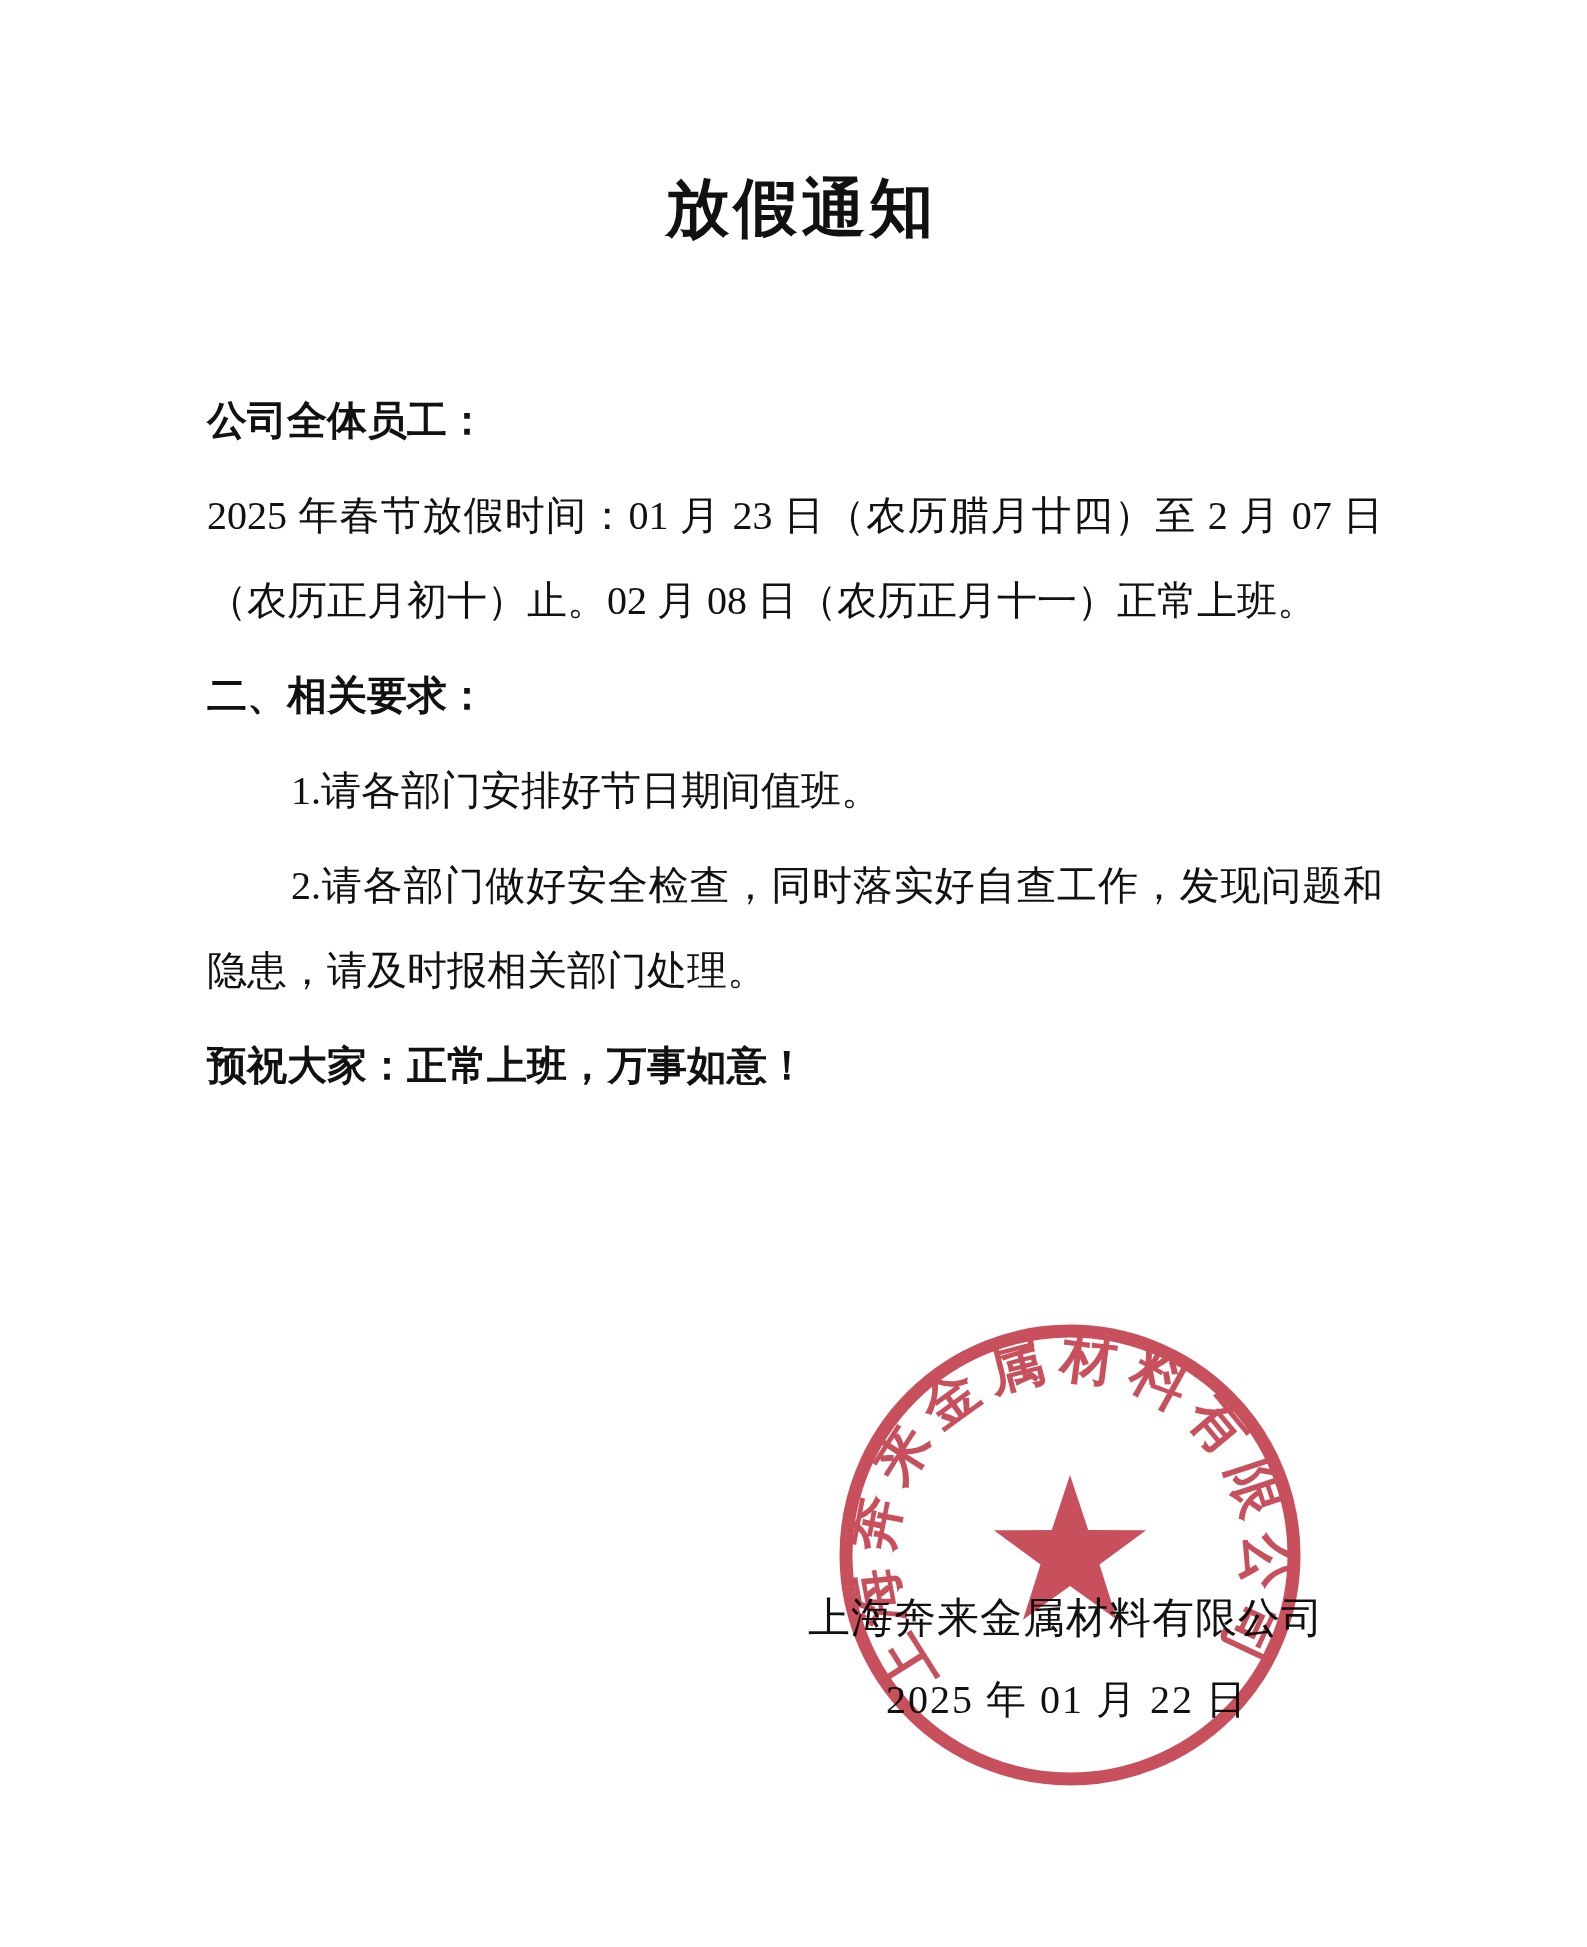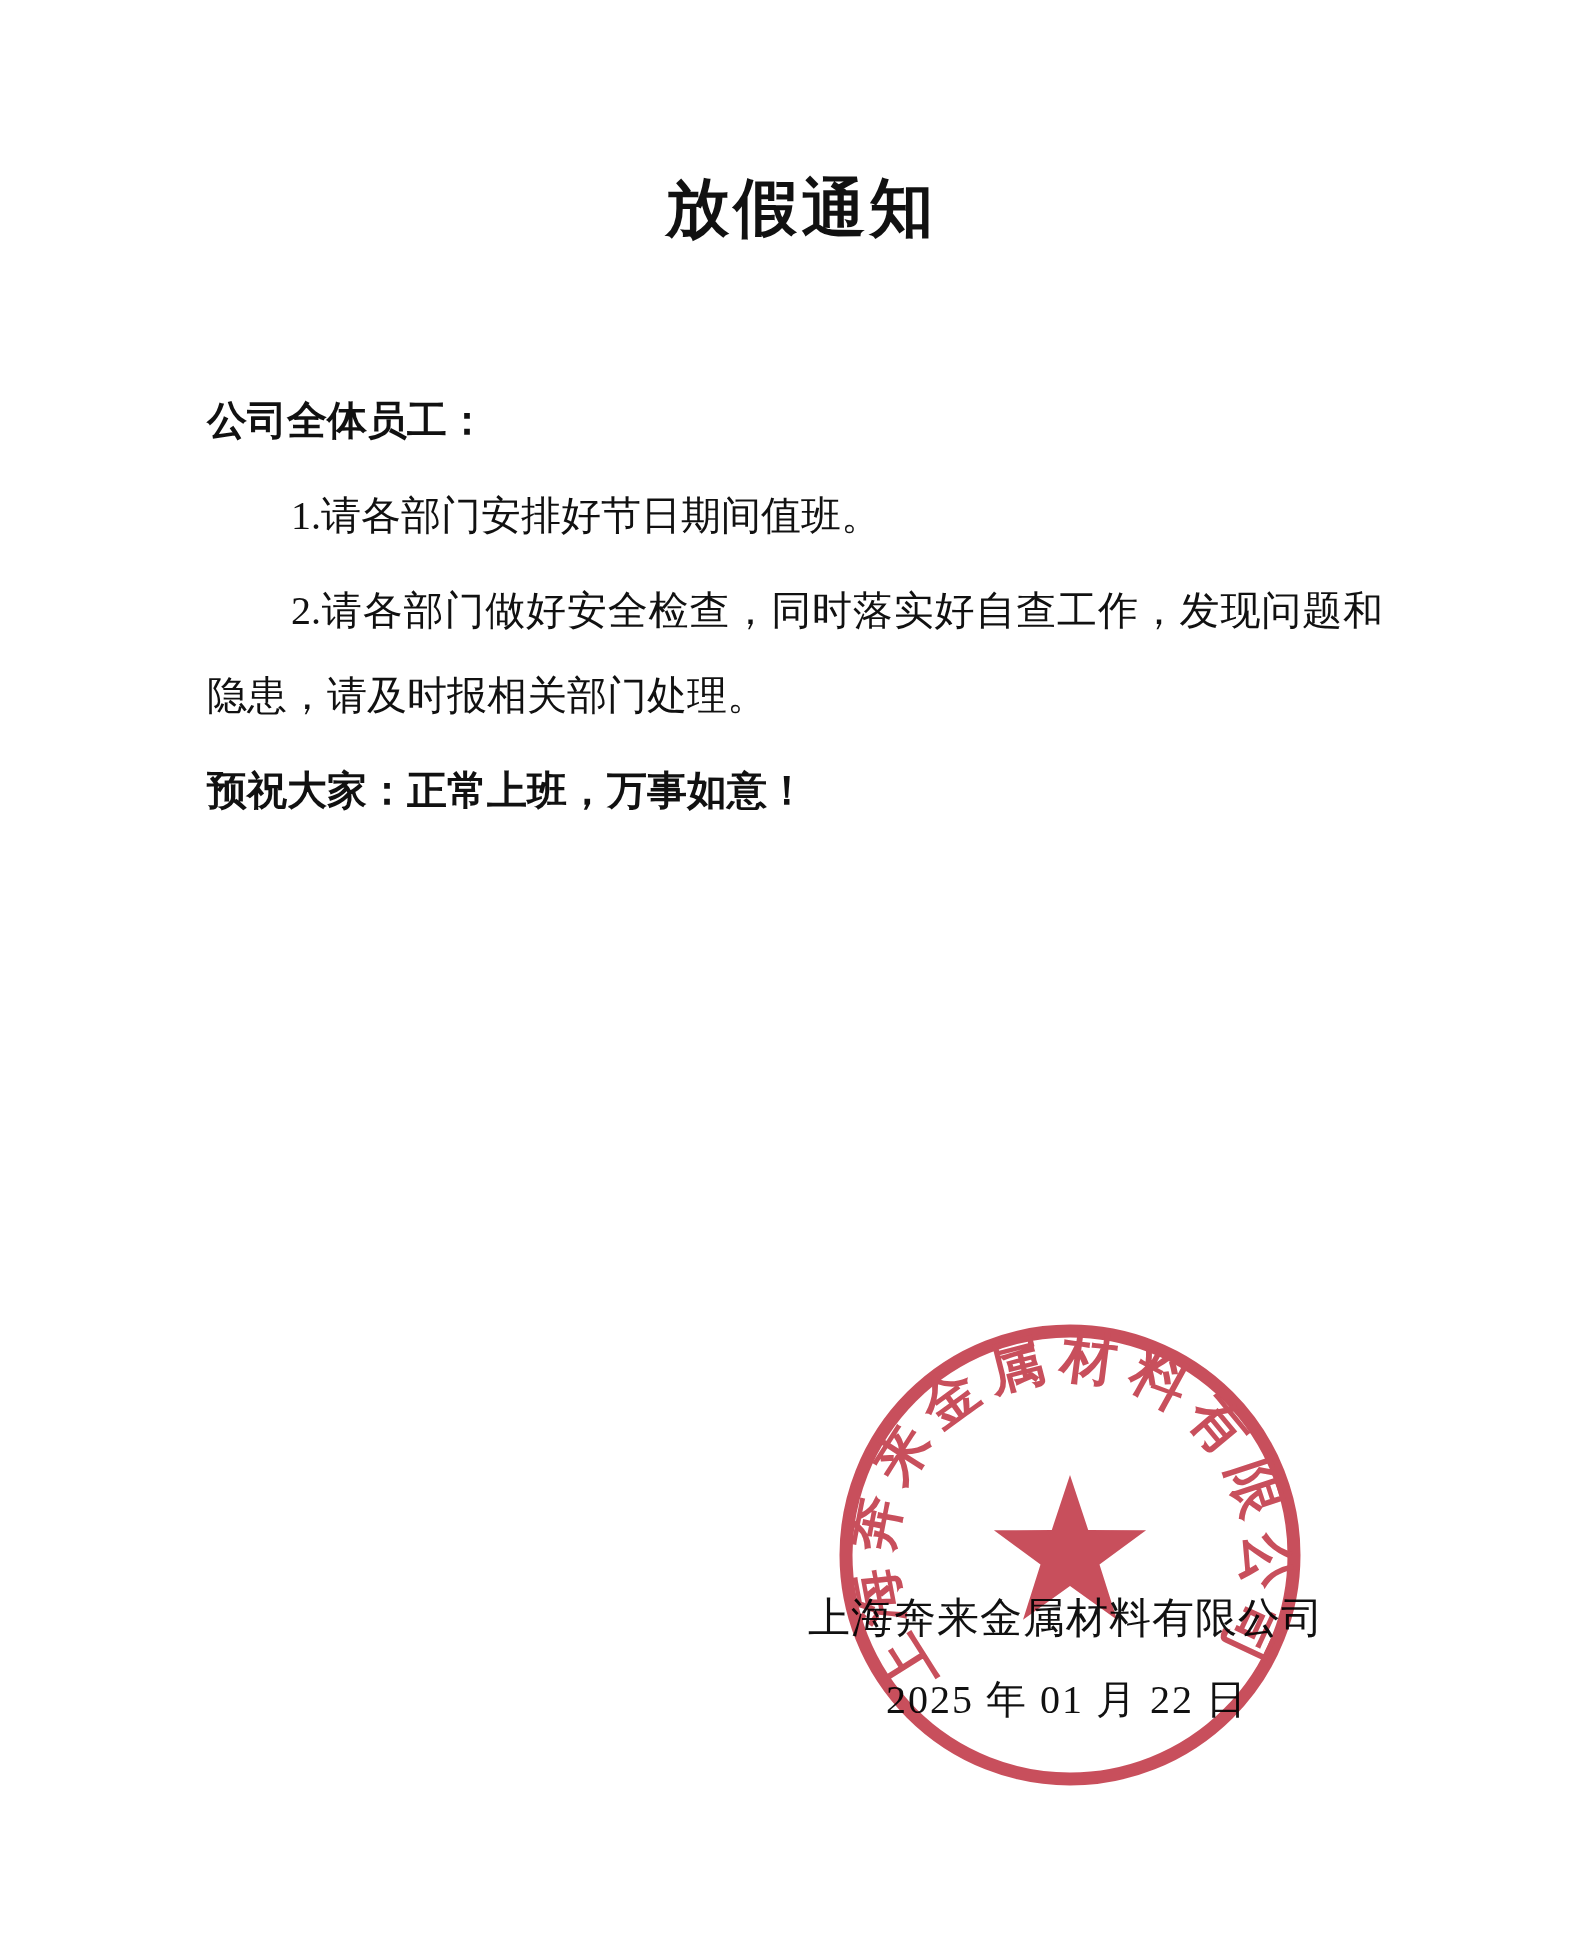--- a/index.html
+++ b/index.html
@@ -68,20 +68,22 @@
 </style>
 </head>
 <body>
 
 <div class="page">
 
   <h1 class="doc-title">放假通知</h1>
 
   <div class="doc-body">
     <p class="bold">公司全体员工：</p>
+    <p>2025 年春节放假时间：01 月 23 日（农历腊月廿四）至 2 月 07 日（农历正月初十）止。02 月 08 日（农历正月十一）正常上班。</p>
+    <p class="bold">二、相关要求：</p>
     <p class="indent">1.请各部门安排好节日期间值班。</p>
     <p class="indent">2.请各部门做好安全检查，同时落实好自查工作，发现问题和隐患，请及时报相关部门处理。</p>
     <p class="closing">预祝大家：正常上班，万事如意！</p>
   </div>
 
   <div class="signature-company">上海奔来金属材料有限公司</div>
 
   <div class="signature-date">2025 年 01 月 22 日</div>
 
   <div class="seal">

